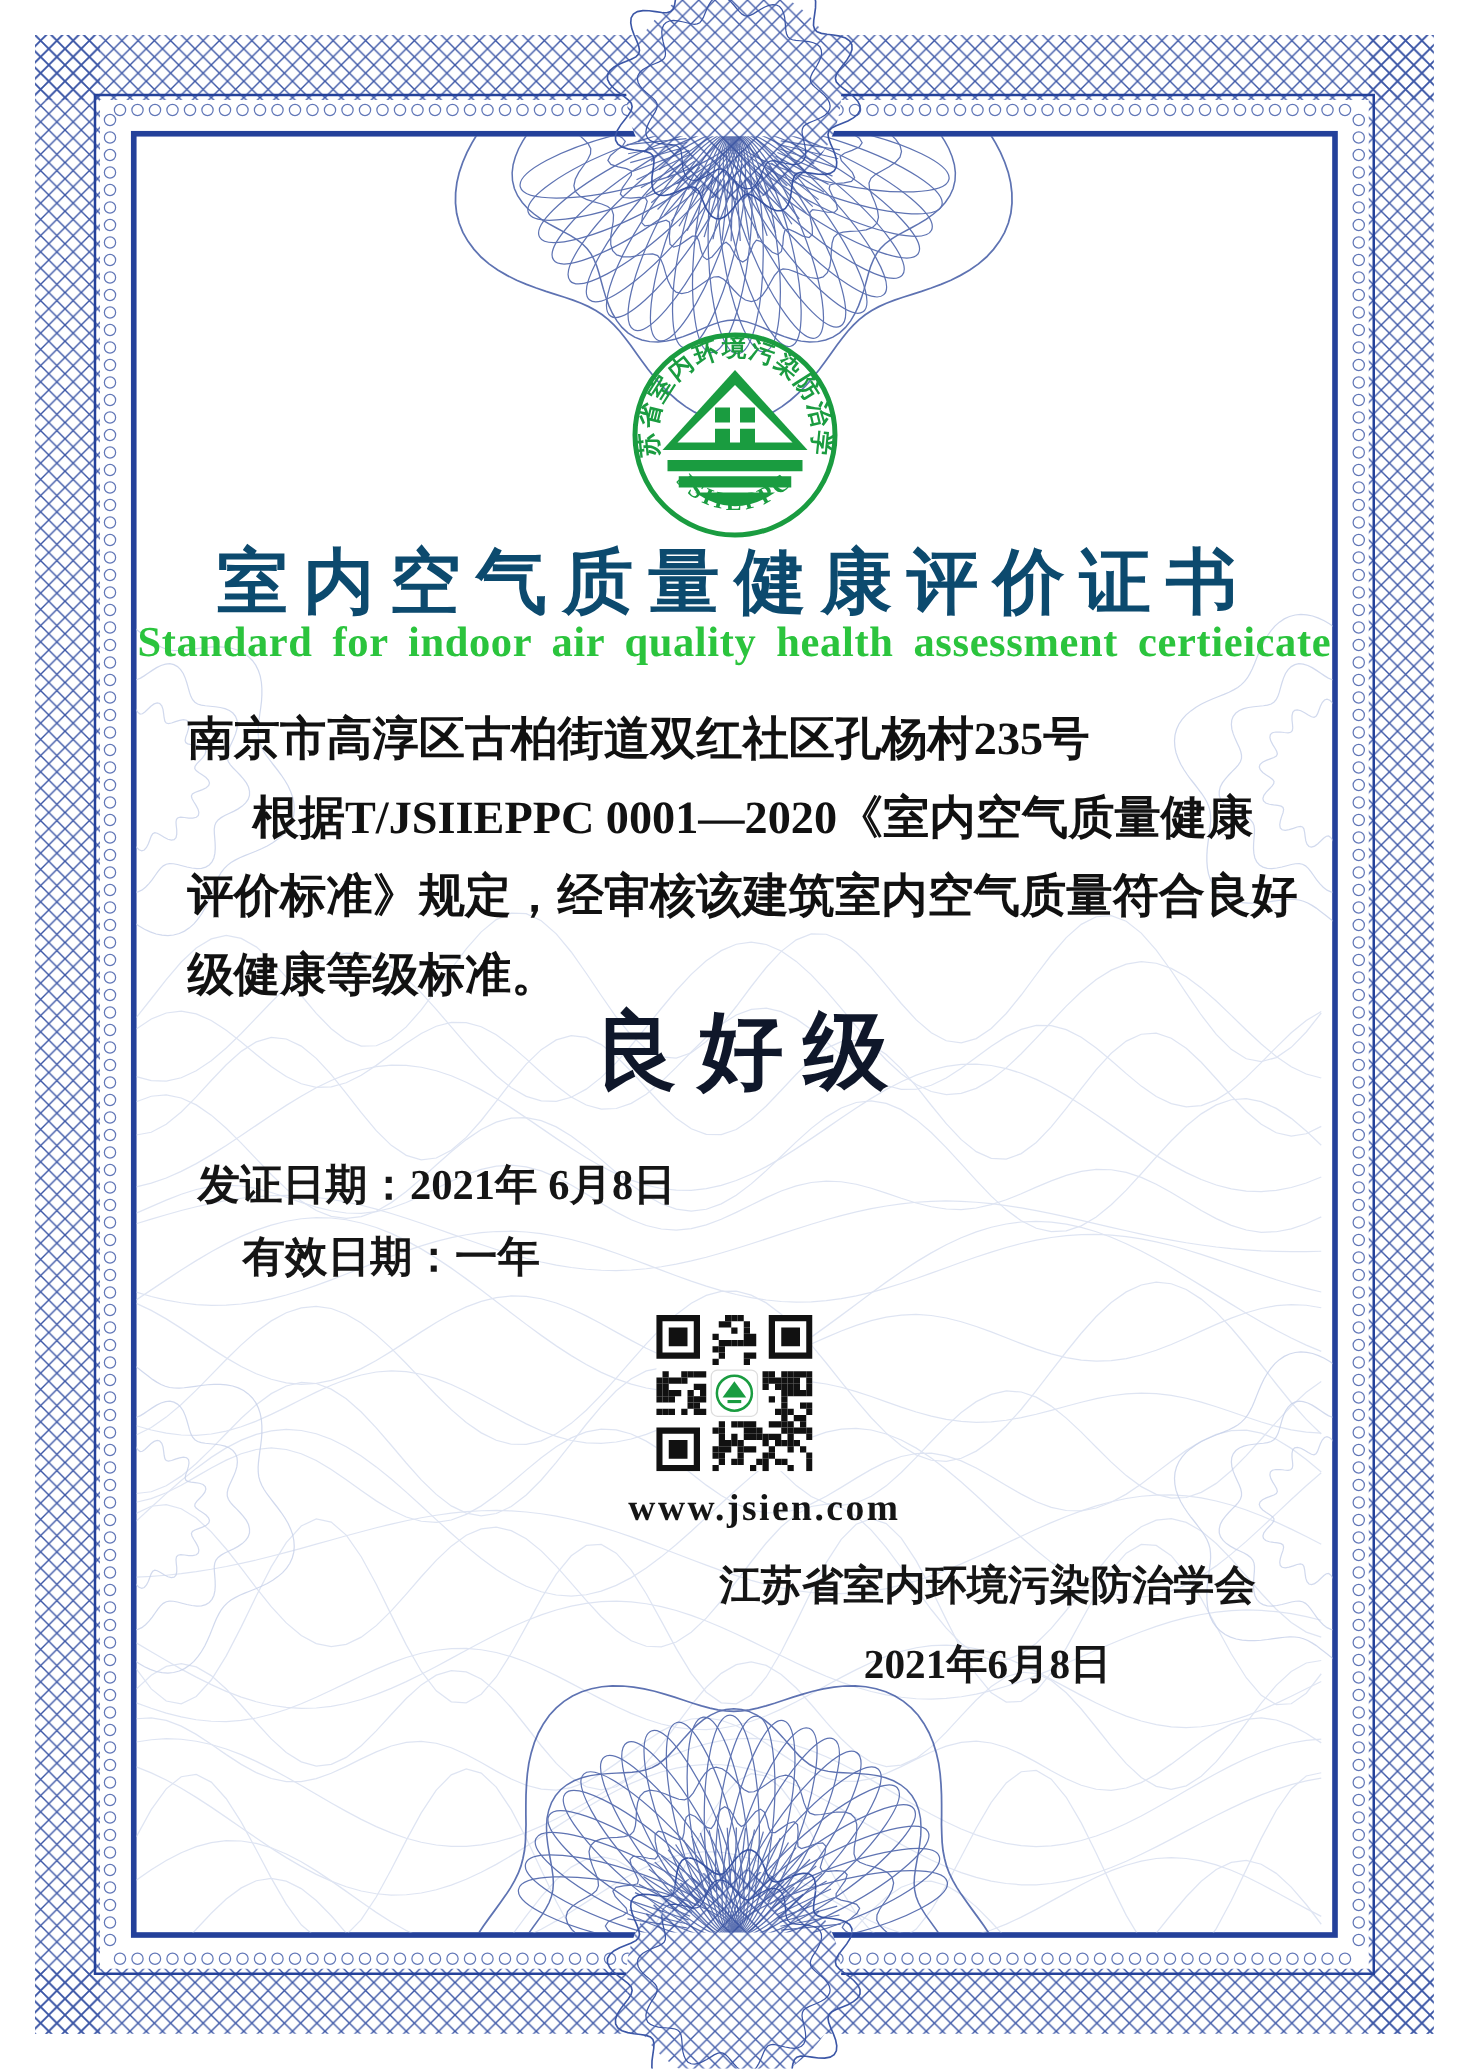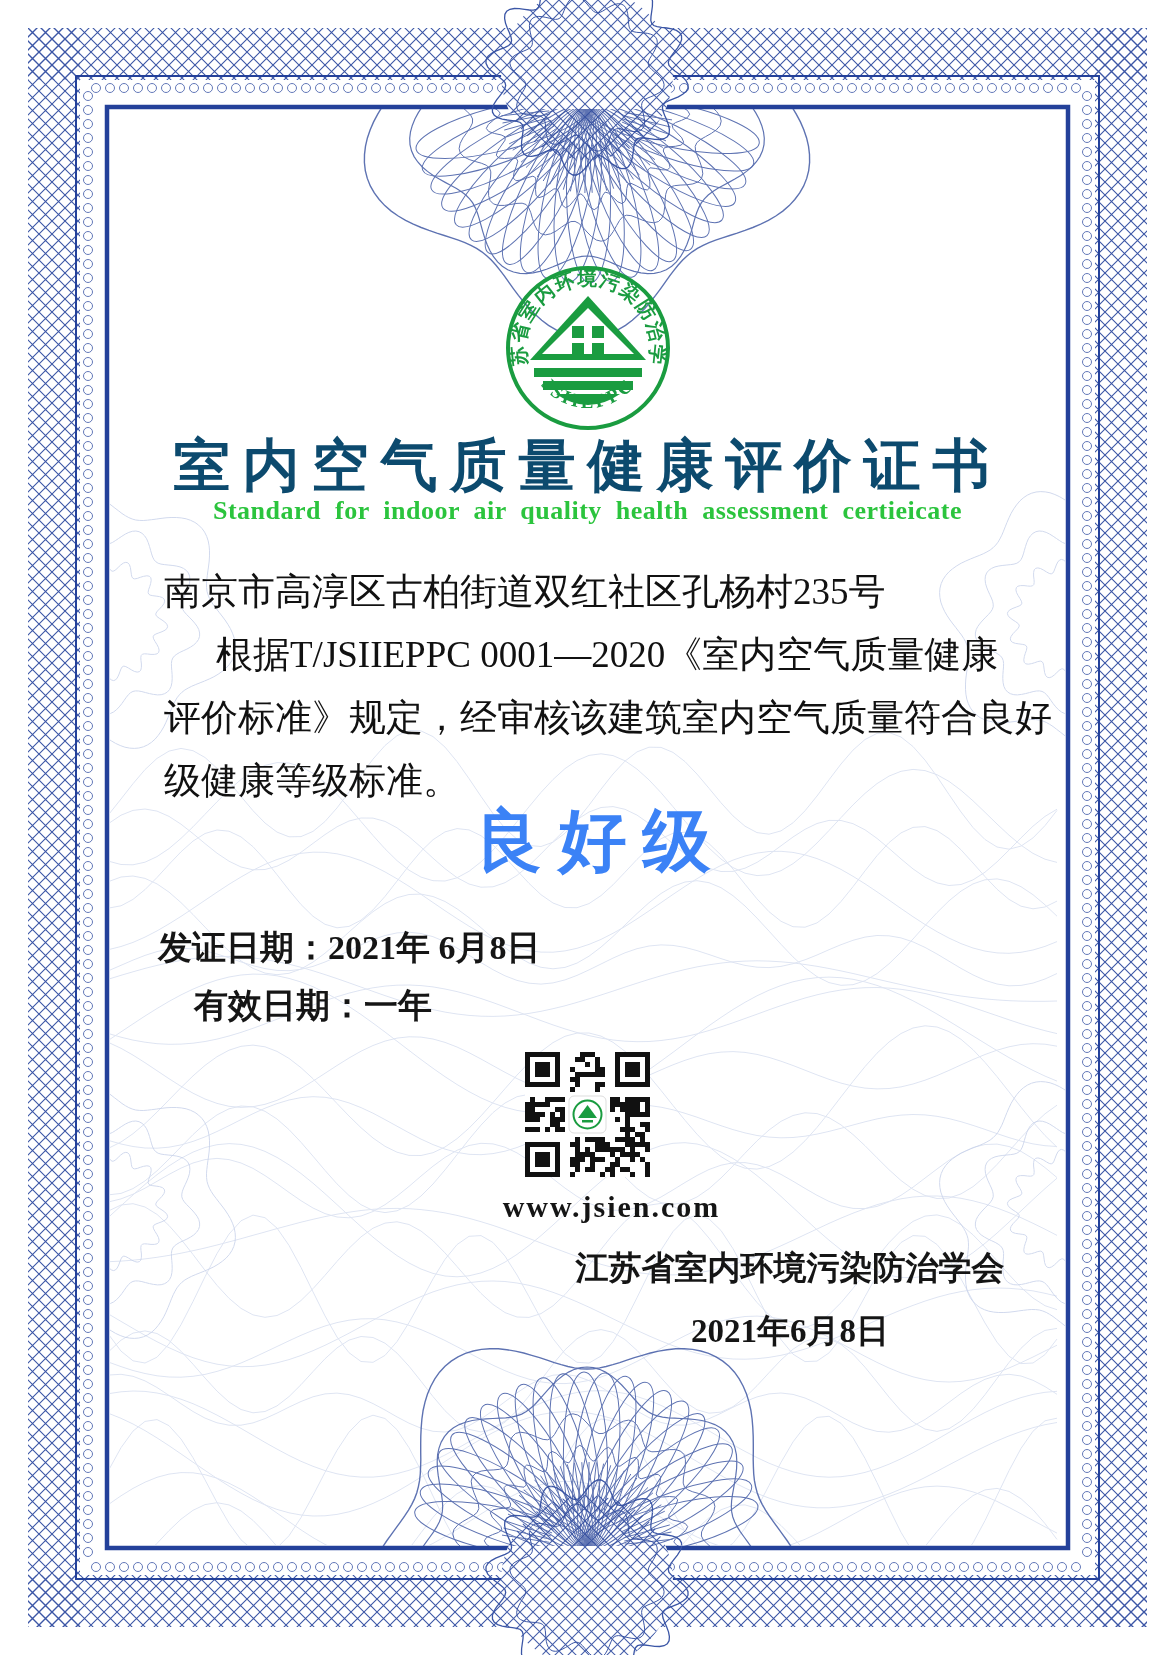--- a/index.html
+++ b/index.html
@@ -9,32 +9,32 @@
   }
   svg.deco{position:absolute;left:0;top:0;width:1175px;height:1655px;pointer-events:none;}
   .abs{position:absolute;}
   .center{left:0;right:0;text-align:center;}
   .logo-box{left:502px;top:262px;width:172px;height:172px;}
   .title{
     top:428px;font-size:57px;font-weight:700;letter-spacing:12px;
     color:#0c4a6e;white-space:nowrap;
   }
   .subtitle{
-    top:496px;font-size:26px;font-weight:700;color:#2bc43d;
+    top:496px;font-size:34px;font-weight:700;color:#2bc43d;
     word-spacing:7px;letter-spacing:0.5px;white-space:nowrap;
   }
   .body-text{
-    left:164px;top:560px;width:912px;font-size:37px;font-weight:400;
+    left:150px;top:560px;width:912px;font-size:37px;font-weight:700;
     line-height:63px;color:#111;
   }
   .body-line{white-space:nowrap;}
   .indent{text-indent:52px;}
   .grade{
     top:796px;font-size:68px;font-weight:900;letter-spacing:16px;
-    color:#3b82f6;font-family:"DejaVu Sans","Liberation Sans",sans-serif;
+    color:#0f172a;font-family:"DejaVu Sans","Liberation Sans",sans-serif;
     white-space:nowrap;
     padding-left:26px;
   }
   .date-line{left:158px;font-size:34px;font-weight:700;white-space:nowrap;}
   .issue{top:925px;}
   .valid{top:983px;margin-left:36px;}
   .qr-box{left:525px;top:1052px;width:125px;height:125px;}
   .website{top:1190px;font-size:30px;font-weight:700;letter-spacing:2px;padding-left:48px;}
   .footer{left:480px;top:1246px;width:620px;text-align:center;font-weight:700;font-size:33px;}
   .footer .issuer{white-space:nowrap;}

